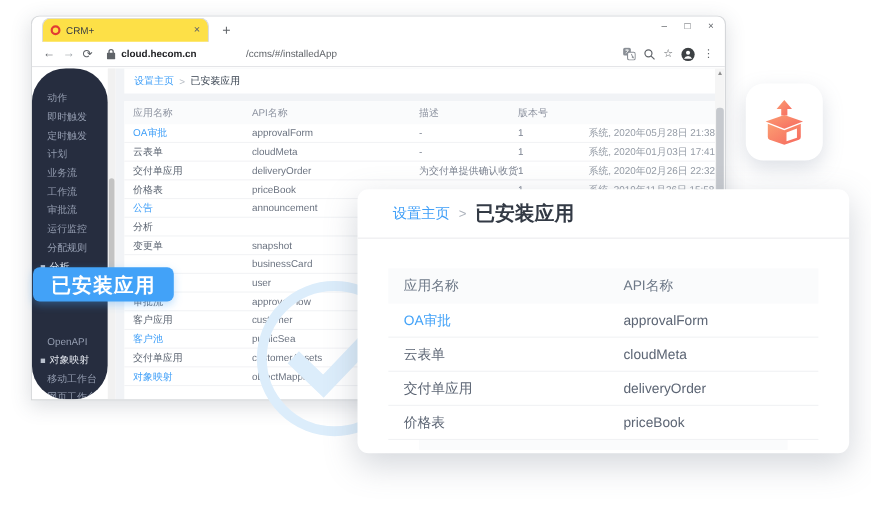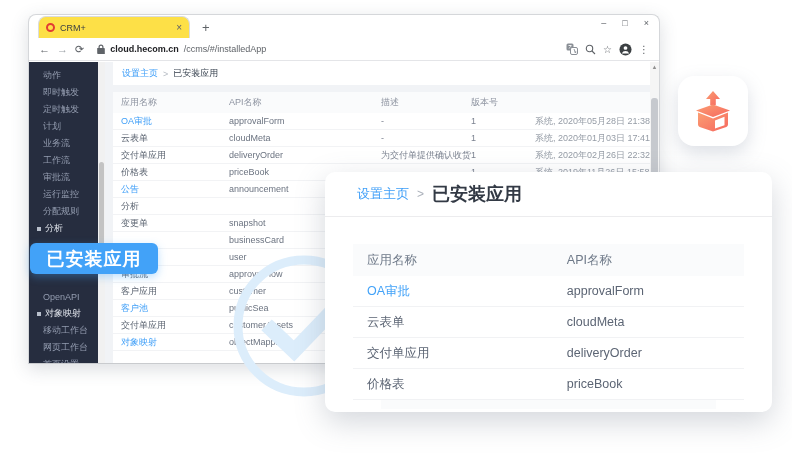--- a/index.html
+++ b/index.html
@@ -16,27 +16,27 @@
   .favicon { width:9px; height:9px; border:2px solid #e23c33; border-radius:50%; flex:none; }
   .tab-title { font-size:9px; color:#3c4043; flex:1; }
   .tab-close { font-size:10px; color:#5f6368; cursor:default; }
   .newtab { font-size:13px; color:#5f6368; margin-left:12px; line-height:20px; }
   .wincontrols { position:absolute; right:10px; top:3px; display:flex; gap:16px; font-size:9px; color:#5f6368; }
   .toolbar { height:23px; display:flex; align-items:center; gap:7px; padding:0 10px; border-bottom:1px solid #e4e5e8; }
   .navbtn { font-size:11px; color:#5f6368; }
   .navbtn.dim { color:#9aa0a6; }
   .urlbox { flex:1; display:flex; align-items:center; gap:5px; height:17px; border-radius:9px; background:#fff; padding:0 6px; }
   .url-domain { font-size:9px; font-weight:700; color:#202124; }
-  .url-path { font-size:9px; color:#5f6368; }
+  .url-path { font-size:9px; color:#5f6368;margin-left:40px; }
   .tool-ic { display:flex; align-items:center; color:#5f6368; font-size:10px; }
   .avatar-ic { width:13px; height:13px; }
 
   
   .content { position:absolute; top:47px; left:0; right:0; bottom:0; display:flex; overflow:hidden; }
-  .sidebar { width:69px; background:#262d3f; padding-top:5px; overflow:hidden; flex:none; }
+  .sidebar { width:69px; background:#262d3f; padding-top:19px; overflow:hidden; flex:none;border-radius:31px; }
   .side-item { height:17px; display:flex; align-items:center; padding-left:14px; font-size:9px; color:#949db0; white-space:nowrap; }
   .side-item.section { padding-left:8px; color:#e3e7ee; }
   .bullet { width:4px; height:4px; background:#b9c0cc; margin-right:4px; flex:none; }
   .side-scroll { width:7px; background:#f1f1f1; position:relative; flex:none; }
   .side-scroll .thumb { position:absolute; left:1px; top:100px; width:5px; height:92px; background:#c3c3c3; border-radius:3px; }
 
   .main { flex:1; background:#f1f3f6; overflow:hidden; }
   .crumbbar { margin-left:8px; height:23px; background:#fff; display:flex; align-items:center; gap:5px; padding-left:9px; font-size:9px; }
   .crumb-parent { color:#3f9ff8; }
   .crumb-sep { color:#b4bac2; }

